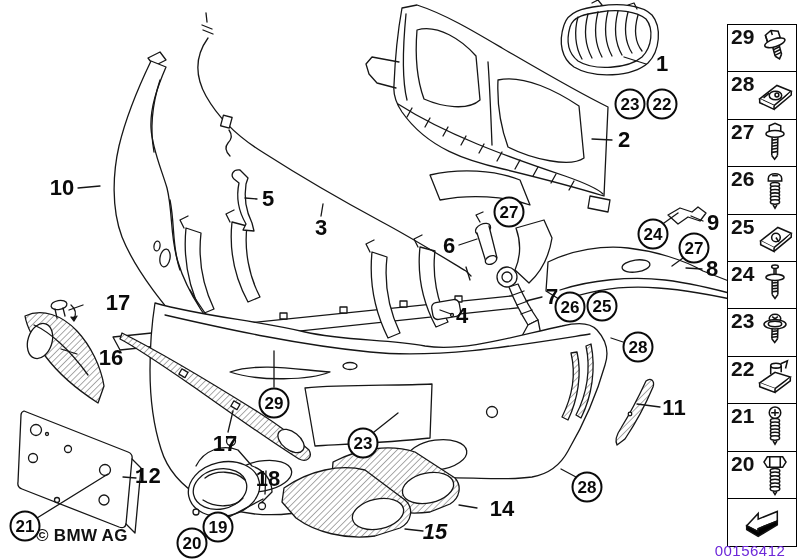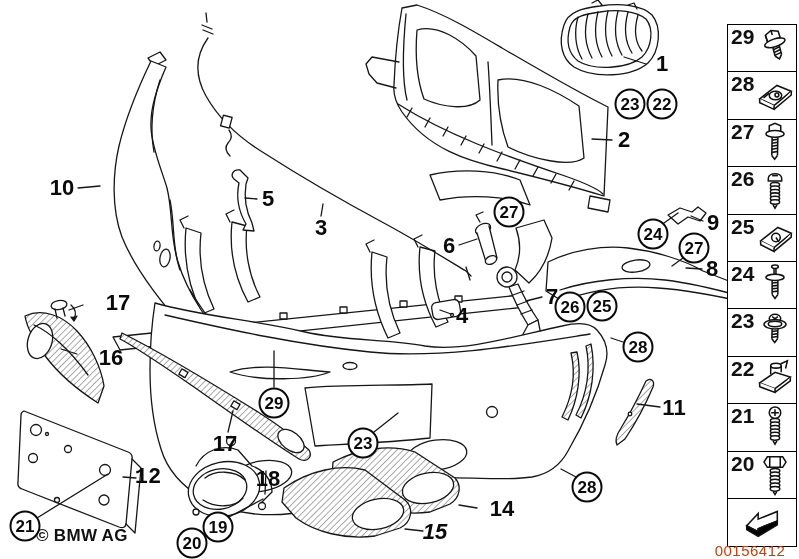--- a/index.html
+++ b/index.html
@@ -15,21 +15,21 @@
   #sidebar{position:absolute;left:727px;top:24px;width:70px;}
   .sb-row{position:relative;box-sizing:border-box;height:49px;border:1.6px solid #000;
           margin-top:-1.6px;background:#fff;}
   .sb-row:first-child{margin-top:0;}
   .sb-num{position:absolute;left:3px;top:0px;font-weight:bold;font-size:21px;line-height:1.1;}
   .sb-ico{position:absolute;right:1px;top:1px;width:40px;height:44px;}
   .sb-ico-wide{right:3px;left:3px;width:62px;}
   #copyright{position:absolute;left:36px;top:526px;font-size:17px;font-weight:bold;
              letter-spacing:0.3px;}
   #docnum{position:absolute;left:700px;top:542px;width:100px;text-align:center;
-          font-size:15px;letter-spacing:0.5px;color:#c2410c;}
+          font-size:15px;letter-spacing:0.5px;color:#6d28d9;}
 </style>
 </head>
 <body>
 
 <div id="stage">
 
   <svg id="art" width="799" height="559" viewBox="0 0 799 559">
     <defs>
       <pattern id="h45" patternUnits="userSpaceOnUse" width="4.5" height="4.5" patternTransform="rotate(45)">
         <rect width="4.5" height="4.5" fill="#fff"></rect>

